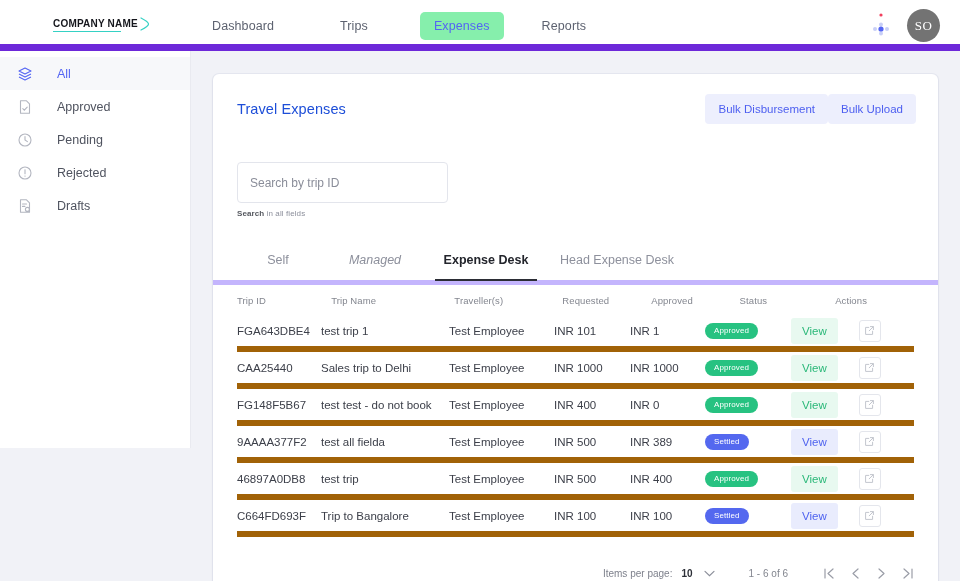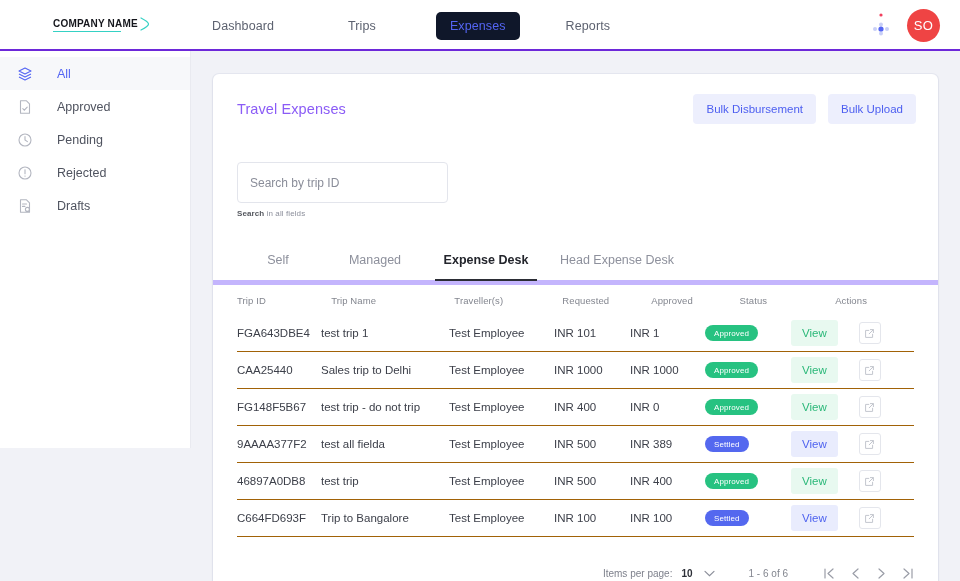--- a/index.html
+++ b/index.html
@@ -7,45 +7,45 @@
     width: 960px; height: 581px;
     background: #f1f2f7;
     font-family: "Liberation Sans", sans-serif;
     overflow: hidden;
   }
   
   .topbar {
     position: absolute; top: 0; left: 0; width: 960px; height: 51px;
     background: #ffffff;
     display: flex; align-items: center;
-    border-bottom: 2px solid #6d28d9;
+    border-bottom: 7px solid #6d28d9;
   }
   .logo-wrap { position: absolute; left: 53px; top: 17px; display: flex; align-items: center; }
   .logo-text {
     font-size: 10px; font-weight: bold; letter-spacing: .2px; color: #15161c;
     font-family: "Liberation Sans", sans-serif; line-height: 11px;
   }
   .logo-underline {
     position: absolute; left: 0; bottom: -3px; width: 68px; height: 1.5px; background: #35d1c4;
   }
   .logo-arrow {
     position: relative; margin-left: 2px; width: 10px; height: 13px;
   }
   .logo-arrow svg { display: block; }
-  .nav { position: absolute; left: 198px; top: 0; height: 51px; display: flex; align-items: center; gap: 8px; }
+  .nav { position: absolute; left: 198px; top: 0; height: 51px; display: flex; align-items: center; gap: 0; }
   .nav-item {
     font-size: 12.5px; color: #5d6270; padding: 7px 14px; border-radius: 5px;
     cursor: pointer; white-space: nowrap; letter-spacing: .1px;
   }
-  .nav-item.active { background: #0f172a; color: #5465f3; }
+  .nav-item.active { background: #86efac; color: #5465f3; }
   .apps-icon { position: absolute; right: 66px; top: 12px; width: 26px; height: 28px; cursor: pointer; }
   .avatar {
     position: absolute; right: 20px; top: 9px; width: 33px; height: 33px; border-radius: 50%;
-    background: #ef4444; color: #fff; font-size: 13px; display: flex; align-items: center;
-    justify-content: center; letter-spacing: .4px; cursor: pointer;
+    background: #737373; color: #fff; font-size: 13px; display: flex; align-items: center;
+    justify-content: center; letter-spacing: .4px; cursor: pointer; font-family: Liberation Serif, serif;
   }
   
   .sidebar {
     position: absolute; left: 0; top: 51px; width: 191px; height: 397px;
     background: #ffffff; border-right: 1px solid #e9eaf0; padding-top: 6px;
   }
   .side-item {
     height: 33px; display: flex; align-items: center; gap: 24px; padding-left: 17px;
     font-size: 12.5px; color: #4f535f; cursor: pointer;
   }
@@ -54,22 +54,22 @@
   .side-icon svg { display: block; }
   
   .card {
     position: absolute; left: 213px; top: 74px; width: 725px; height: 520px;
     background: #ffffff; border-radius: 6px;
     box-shadow: 0 1px 3px rgba(30,35,60,.07), 0 0 0 1px rgba(225,228,238,.7);
   }
   .card-head {
     height: 70px; display: flex; align-items: center; padding: 0 24px; position: relative;
   }
-  .card-title { font-size: 14.5px; color: #8b5cf6; letter-spacing: .1px; }
-  .head-btns { position: absolute; right: 22px; top: 20px; display: flex; gap: 12px; }
+  .card-title { font-size: 14.5px; color: #1d4ed8; letter-spacing: .1px; }
+  .head-btns { position: absolute; right: 22px; top: 20px; display: flex; gap: 0; }
   .btn-soft {
     background: #edeffd; color: #4c5ef0; font-size: 11.5px; border: none; border-radius: 4px;
     padding: 9px 13px; cursor: pointer; font-family: "Liberation Sans", sans-serif; white-space: nowrap;
   }
   .search-zone { padding: 18px 24px 0 24px; }
   .search-box {
     width: 211px; height: 41px; border: 1px solid #e3e5ec; border-radius: 4px;
     display: flex; align-items: center; padding: 0 12px; background: #fff;
   }
   .search-box input {
@@ -83,27 +83,27 @@
   .tabs { display: flex; margin-top: 27px; padding: 0 28px; border-bottom: 5px solid #c4b5fd; }
   .tab {
     font-size: 12.5px; color: #8d909c; padding: 8px 0 13px 0; margin-right: 0;
     width: 100px; text-align: center; cursor: pointer; white-space: nowrap; position: relative;
   }
   .tab.active { color: #23252c; font-weight: bold; }
   .tab.active::after {
     content: ""; position: absolute; left: 0; right: 0; bottom: -1px; height: 2px; background: #2b2d35;
   }
   .tab:nth-child(1) { width: 74px; }
-  .tab:nth-child(2) { width: 120px; }
+  .tab:nth-child(2) { width: 120px; font-style: italic; }
   .tab:nth-child(3) { width: 102px; }
   .tab:nth-child(4) { width: 160px; }
   
   .table { padding: 0 24px; }
   .tr {
-    display: flex; align-items: center; height: 37px; border-bottom: 1px solid #a16207;
+    display: flex; align-items: center; height: 37px; border-bottom: 6px solid #a16207;
     font-size: 11.5px; color: #3d404a;
   }
   .thead .tr { height: 30px; border-bottom: none; gap: 39px; }
   .thead .th { font-size: 9.5px; color: #83868f; letter-spacing: .1px; }
   .c-id    { width: 84px; }
   .c-name  { width: 128px; }
   .c-trav  { width: 105px; }
   .c-req   { width: 76px; }
   .c-app   { width: 75px; }
   .c-stat  { width: 86px; }
@@ -297,21 +297,21 @@
               <svg width="11" height="11" viewBox="0 0 11 11">
                 <path d="M8.6 6.2 V9.4 H1.6 V2.4 H4.8" stroke="#c3c6ce" stroke-width="1" fill="none" stroke-linecap="round" stroke-linejoin="round"></path>
                 <path d="M6.4 1.6 H9.4 V4.6" stroke="#c3c6ce" stroke-width="1" fill="none" stroke-linecap="round" stroke-linejoin="round"></path>
                 <path d="M9.2 1.8 L5.2 5.8" stroke="#c3c6ce" stroke-width="1" stroke-linecap="round"></path>
               </svg>
             </button>
           </div>
         </div>
         <div class="tr">
           <div class="c-id">FG148F5B67</div>
-          <div class="c-name">test trip - do not trip</div>
+          <div class="c-name">test test - do not book</div>
           <div class="c-trav">Test Employee</div>
           <div class="c-req">INR 400</div>
           <div class="c-app">INR 0</div>
           <div class="c-stat"><span class="badge approved">Approved</span></div>
           <div class="c-act act-wrap">
             <button class="view-btn green">View</button>
             <button class="edit-btn">
               <svg width="11" height="11" viewBox="0 0 11 11">
                 <path d="M8.6 6.2 V9.4 H1.6 V2.4 H4.8" stroke="#c3c6ce" stroke-width="1" fill="none" stroke-linecap="round" stroke-linejoin="round"></path>
                 <path d="M6.4 1.6 H9.4 V4.6" stroke="#c3c6ce" stroke-width="1" fill="none" stroke-linecap="round" stroke-linejoin="round"></path>

